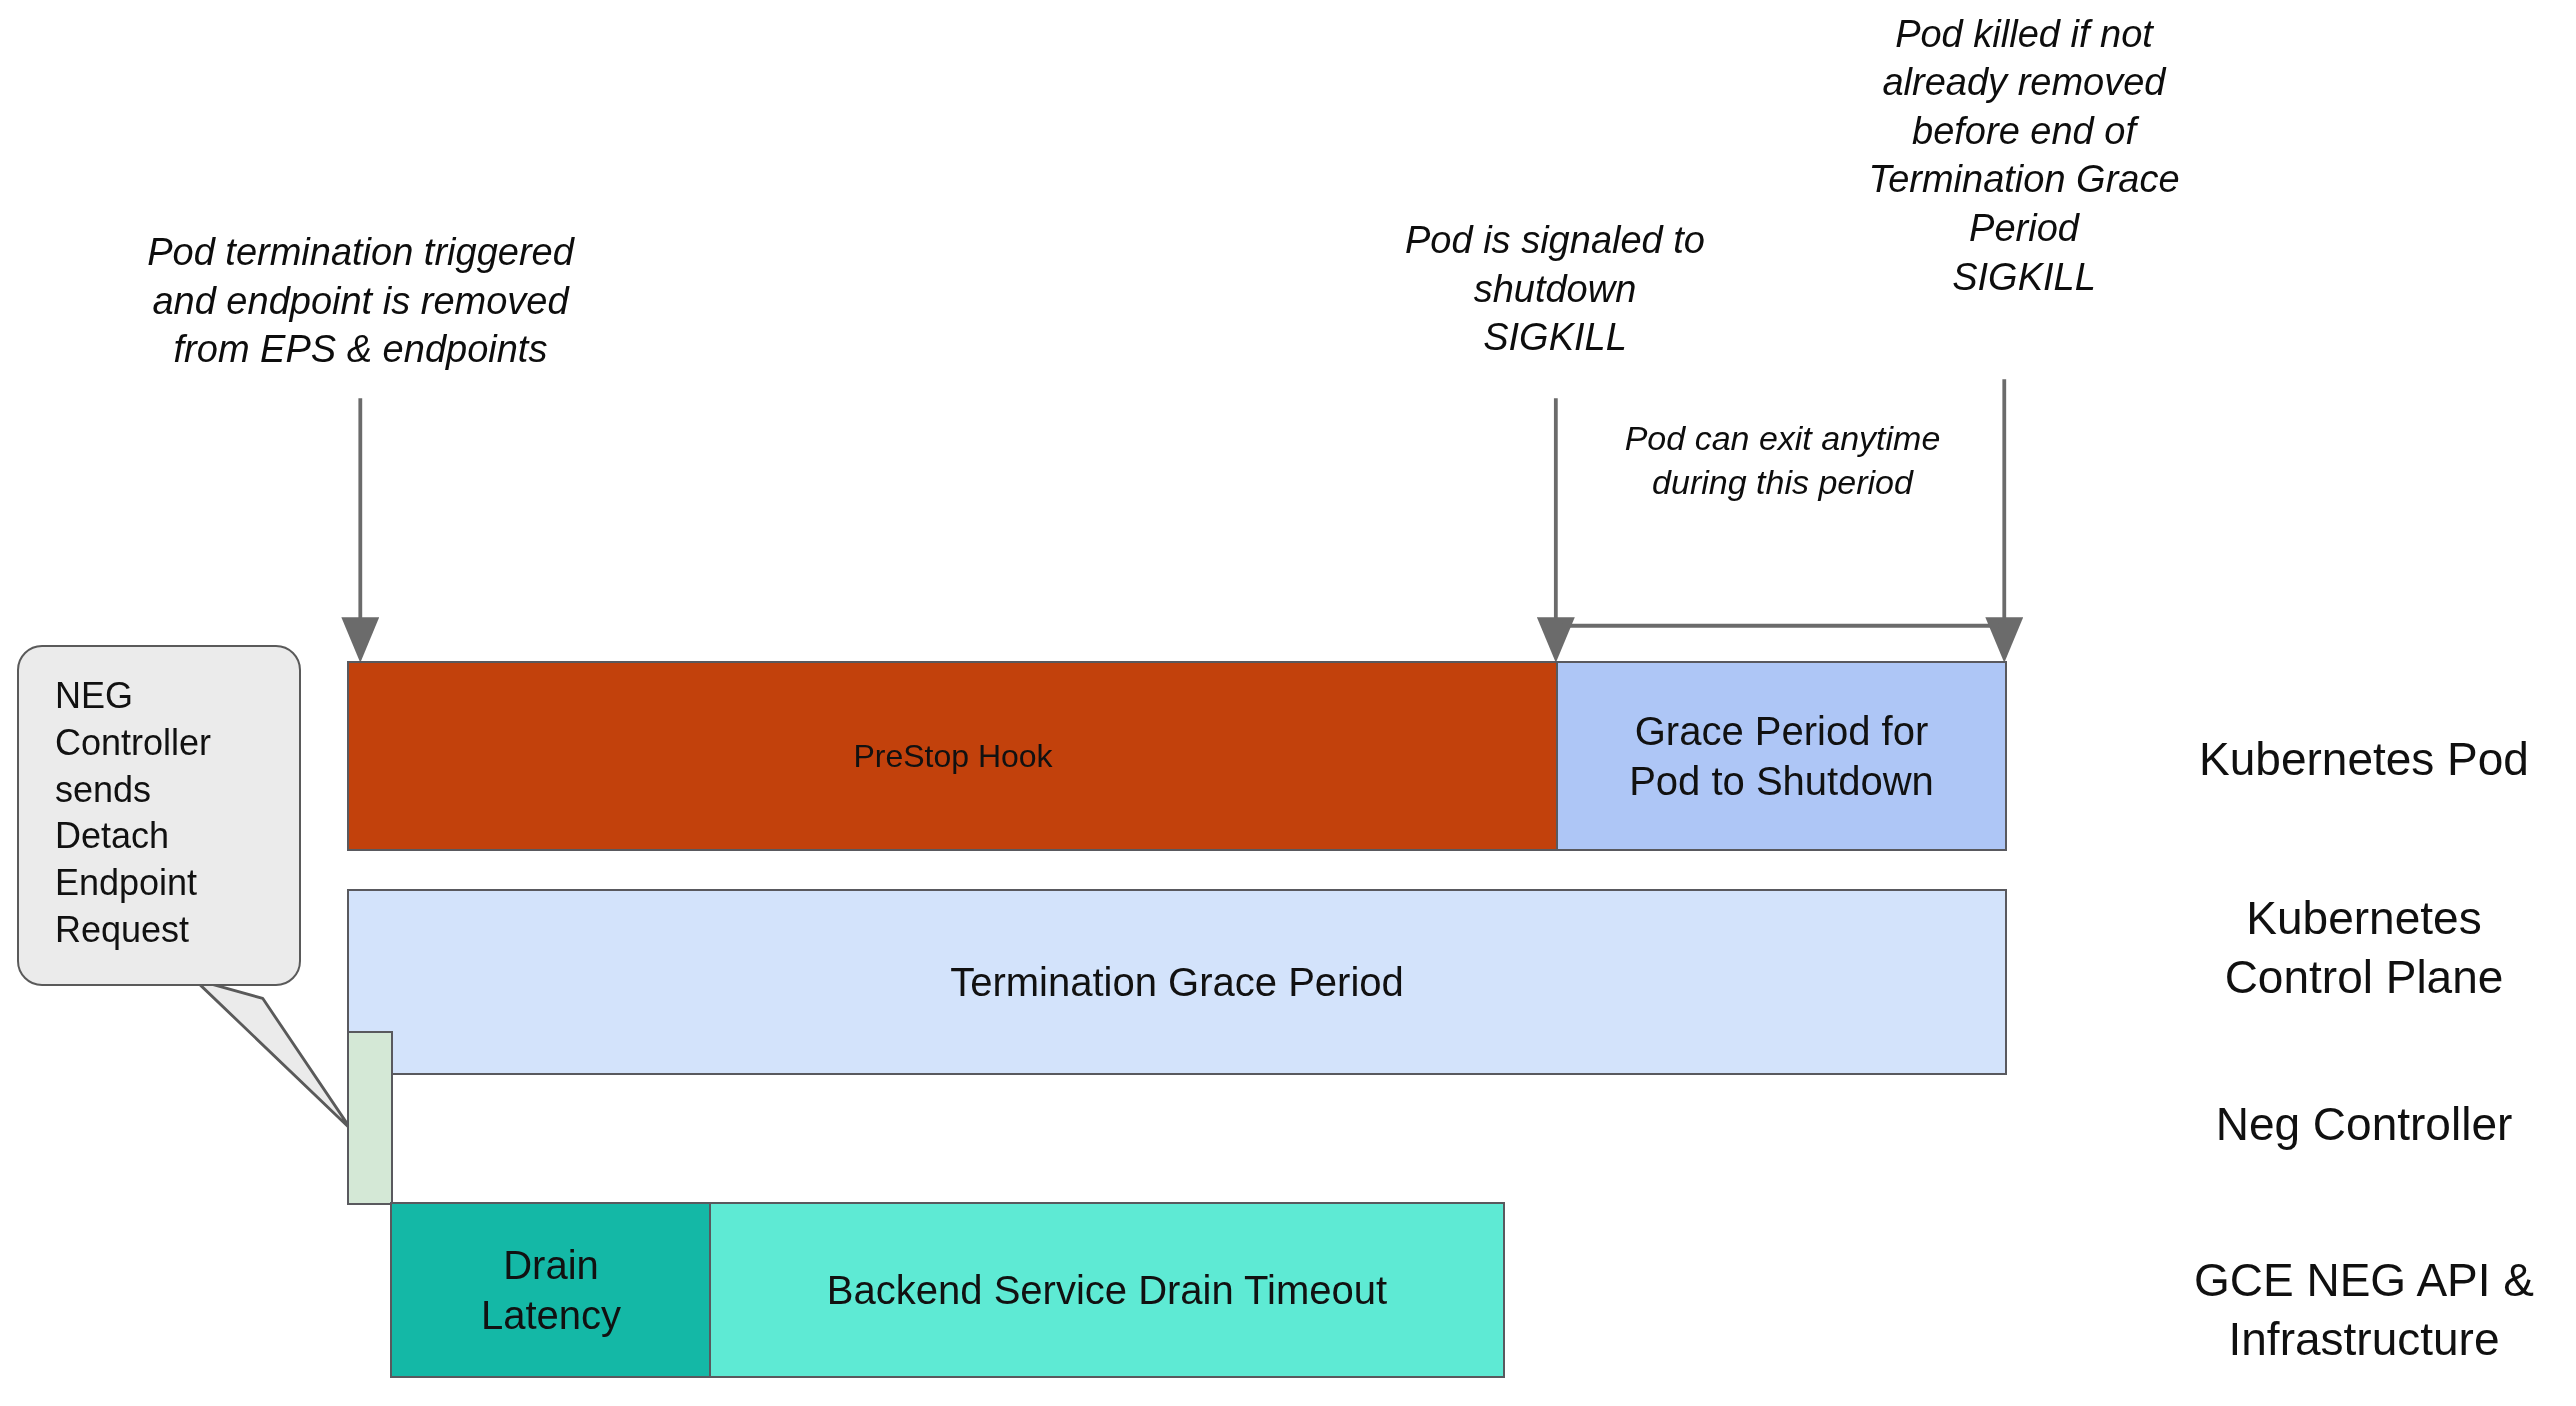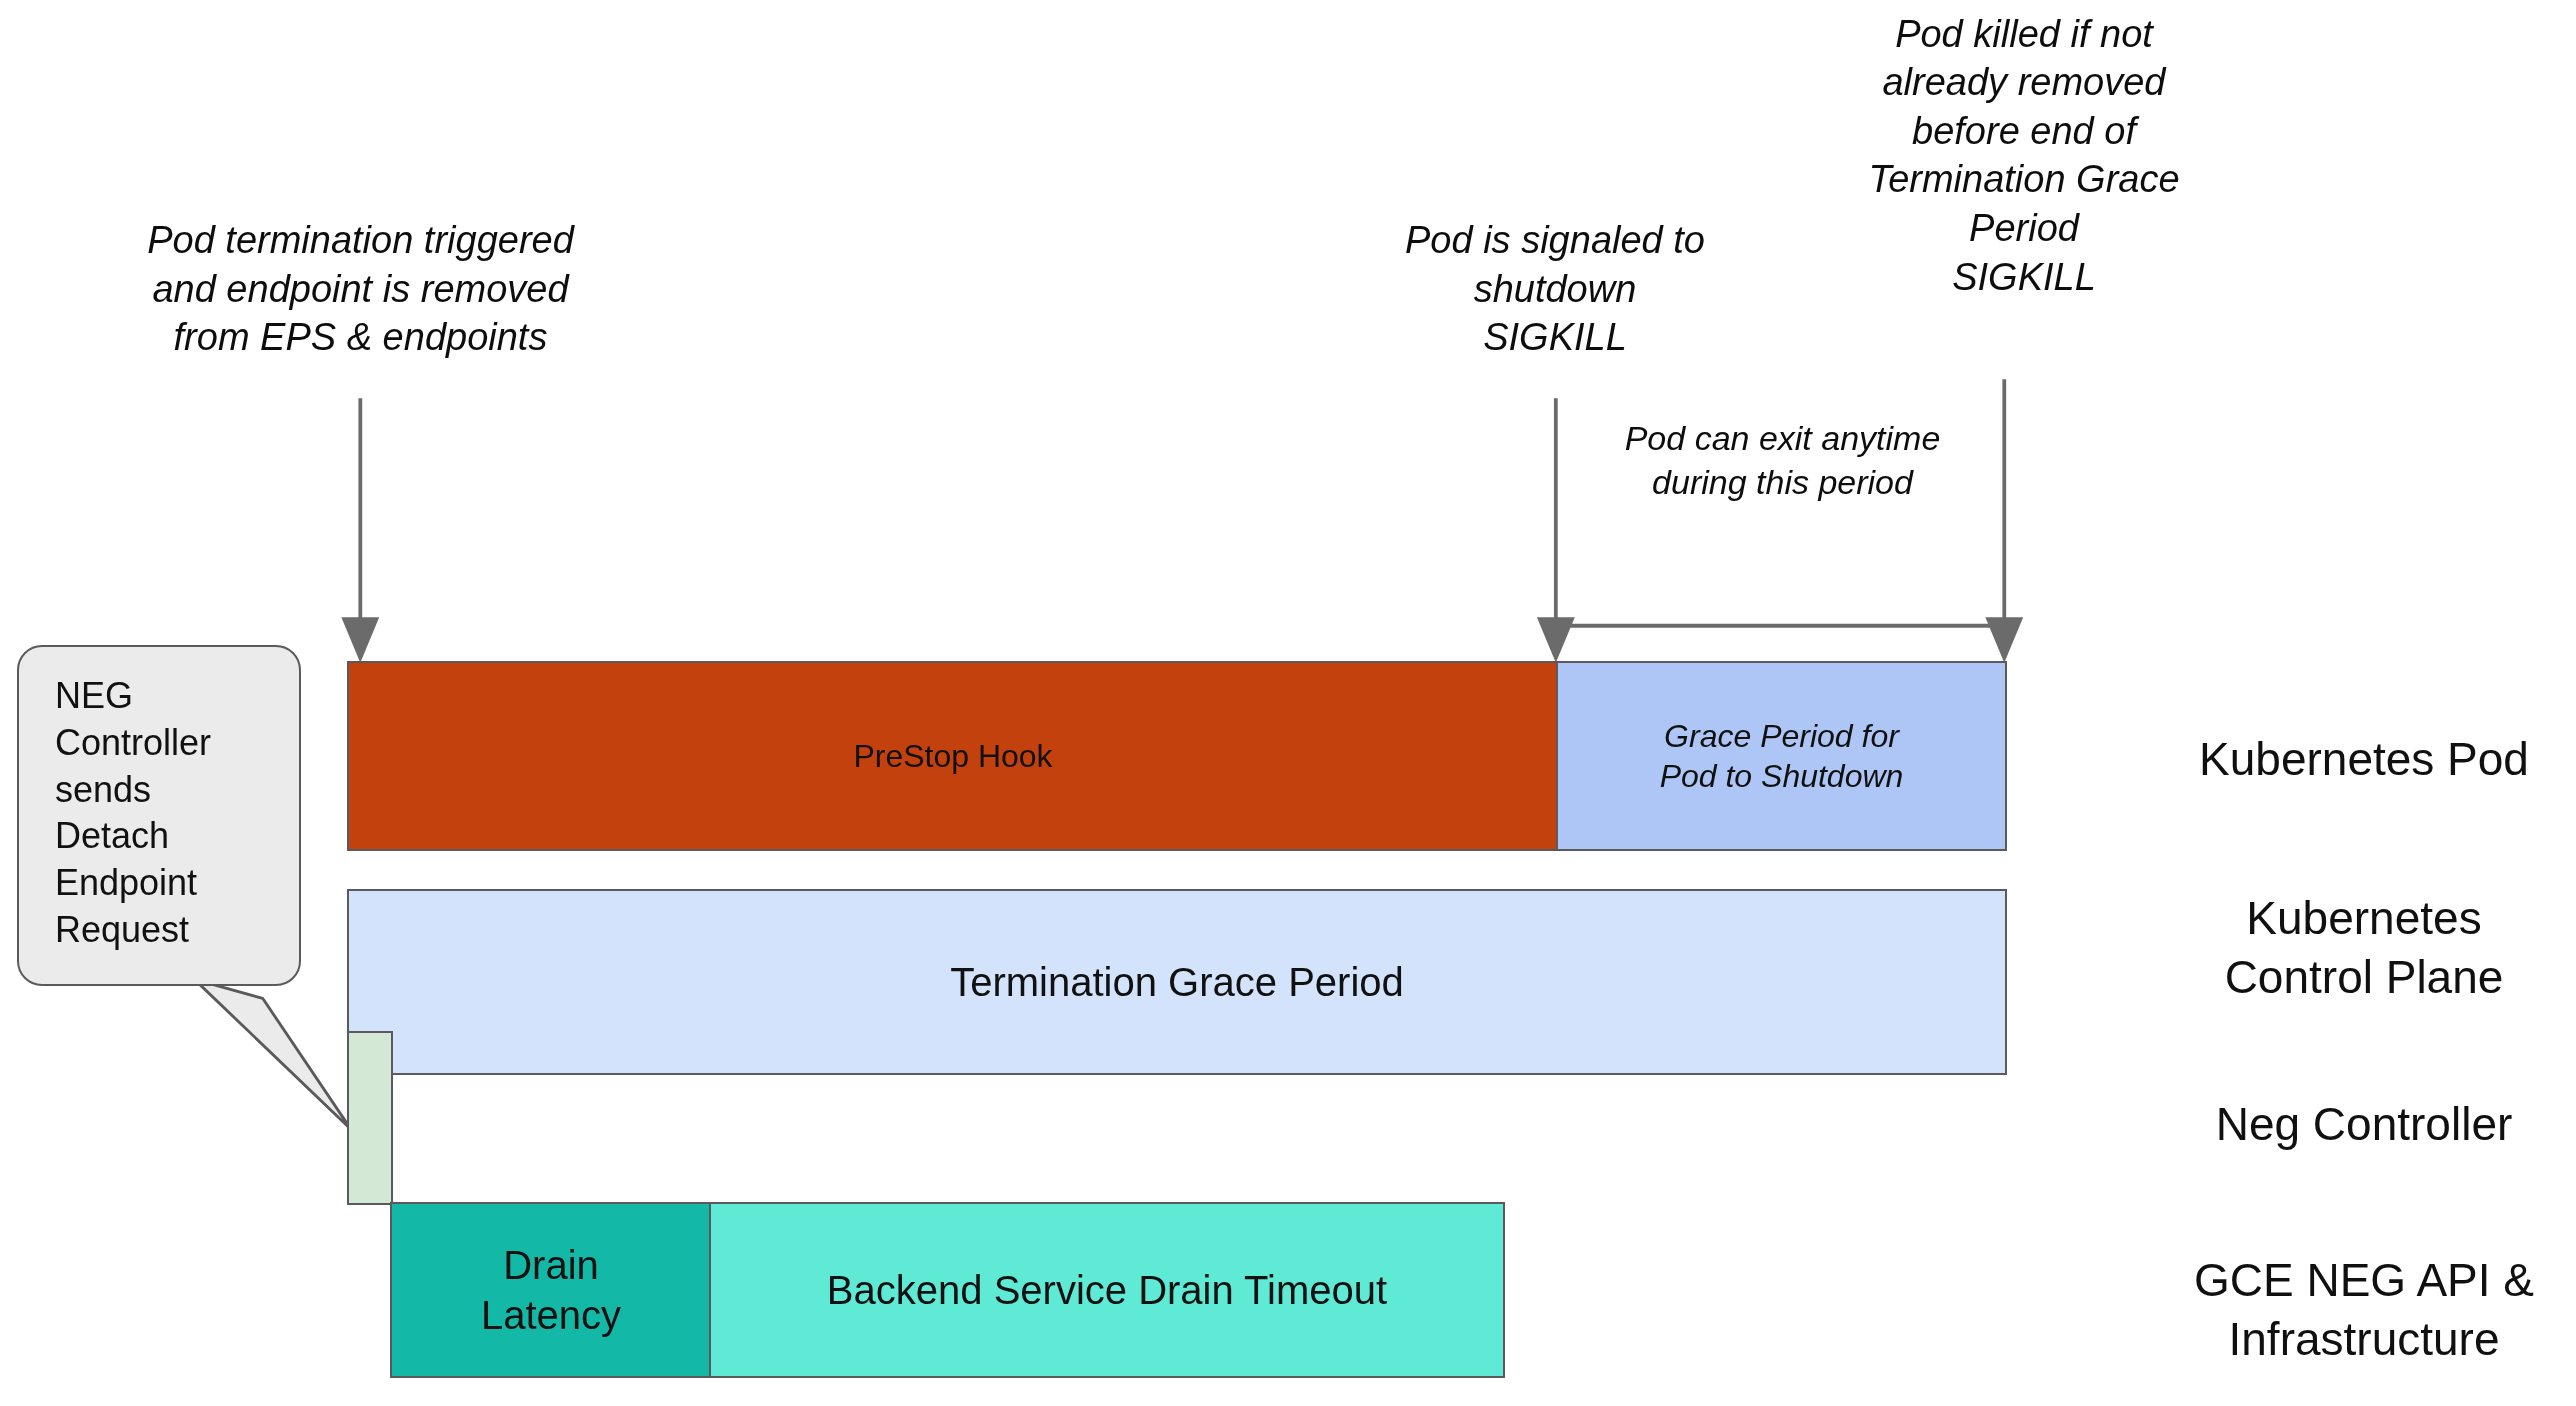--- a/index.html
+++ b/index.html
@@ -83,21 +83,21 @@
 
     <g>
       <line x1="1648" y1="660" x2="2108" y2="660" stroke="#6b6b6b" stroke-width="4"></line>
     </g>
 
     <g>
       <path d="M 205 1033 L 370 1191 L 277 1053 Z" fill="#ebebeb" stroke="#5a5a5a" stroke-width="3" stroke-linejoin="round"></path>
     </g>
   </svg>
 
-  <div class="txt" style="left:38px; top:216px; width:645px; font-size:38px;">Pod termination triggered
+  <div class="txt" style="left:38px; top:228px; width:645px; font-size:38px;">Pod termination triggered
 and endpoint is removed
 from EPS &amp; endpoints</div>
 
   <div class="txt" style="left:1285px; top:216px; width:540px; font-size:38px;">Pod is signaled to
 shutdown
 SIGKILL</div>
 
   <div class="txt" style="left:1801px; top:9.5px; width:446px; font-size:38px;">Pod killed if not
 already removed
 before end of
@@ -115,21 +115,21 @@
 Controller
 sends
 Detach
 Endpoint
 Request</div>
 
   <div class="bar" style="left:347px; top:661px; width:1212px; height:190px;
               background:#c2410c; font-size:32px;">PreStop Hook</div>
 
   <div class="bar" style="left:1556px; top:661px; width:451px; height:190px;
-              background:#aec6f6; font-size:32px;font-style:italic;">Grace Period for
+              background:#aec6f6; font-size:40px;">Grace Period for
 Pod to Shutdown</div>
 
   <div class="bar" style="left:347px; top:848px; width:1660px; height:186px;
               background:#d3e3fb; font-size:40px;margin-top:41px;">Termination Grace Period</div>
 
   <div class="bar" style="left:347px; top:1031px; width:46px; height:174px;
               background:#d4e8d6; font-size:28.4px;"></div>
 
   <div class="bar" style="left:390px; top:1202px; width:322px; height:176px;
               background:#14b8a6; font-size:40px;">Drain

